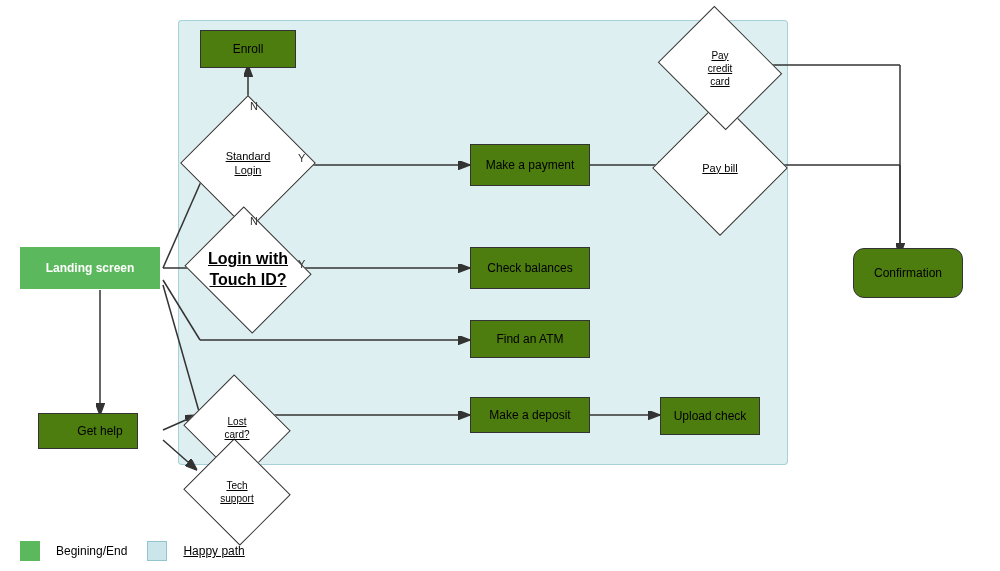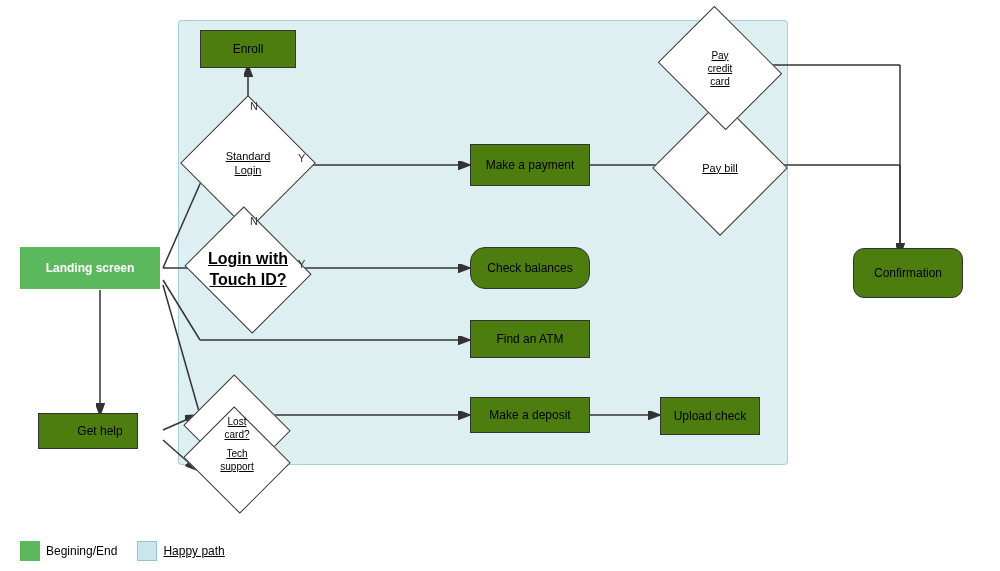--- a/index.html
+++ b/index.html
@@ -95,21 +95,21 @@
       bottom: 10px;
       left: 20px;
       display: flex;
       align-items: center;
       gap: 20px;
       font-size: 12px;
     }
     .legend-item {
       display: flex;
       align-items: center;
-      gap: 6px;
+      gap: 16px;
     }
     .legend-green {
       width: 20px;
       height: 20px;
       background: #5cb85c;
     }
     .legend-blue {
       width: 20px;
       height: 20px;
       background: rgba(180, 220, 225, 0.7);
@@ -204,40 +204,40 @@
 
   <div class="node-rect" style="left:38px; top:413px; width:100px; height:36px;padding-left:24px;">
     <span>Get help</span>
   </div>
 
   <div class="node-diamond" style="left:197px; top:392px; width:80px; height:72px;">
     <div class="diamond-inner"></div>
     <div class="diamond-text" style="font-size:10px;"><u>Lost<br>card?</u></div>
   </div>
 
-  <div class="node-diamond" style="left:197px; top:424px; width:80px; height:72px;align-items:center;">
+  <div class="node-diamond" style="left:197px; top:456px; width:80px; height:72px;align-items:center;">
     <div class="diamond-inner"></div>
     <div class="diamond-text" style="font-size:10px;"><u>Tech<br>support</u></div>
   </div>
 
   <div class="node-rect" style="left:470px; top:144px; width:120px; height:42px;">
     <span>Make a payment</span>
   </div>
 
   <div class="node-diamond" style="left:672px; top:120px; width:96px; height:96px;">
     <div class="diamond-inner"></div>
     <div class="diamond-text"><u>Pay bill</u></div>
   </div>
 
   <div class="node-diamond" style="left:672px; top:28px; width:96px; height:80px;">
     <div class="diamond-inner"></div>
     <div class="diamond-text" style="font-size:10px;"><u>Pay<br>credit<br>card</u></div>
   </div>
 
-  <div class="node-rect" style="left:470px; top:247px; width:120px; height:42px;border-radius:15px;">
+  <div class="node-rect" style="left:470px; top:247px; width:120px; height:42px;">
     <span>Check balances</span>
   </div>
 
   <div class="node-rect" style="left:470px; top:320px; width:120px; height:38px;">
     <span>Find an ATM</span>
   </div>
 
   <div class="node-rect" style="left:470px; top:397px; width:120px; height:36px;">
     <span>Make a deposit</span>
   </div>

